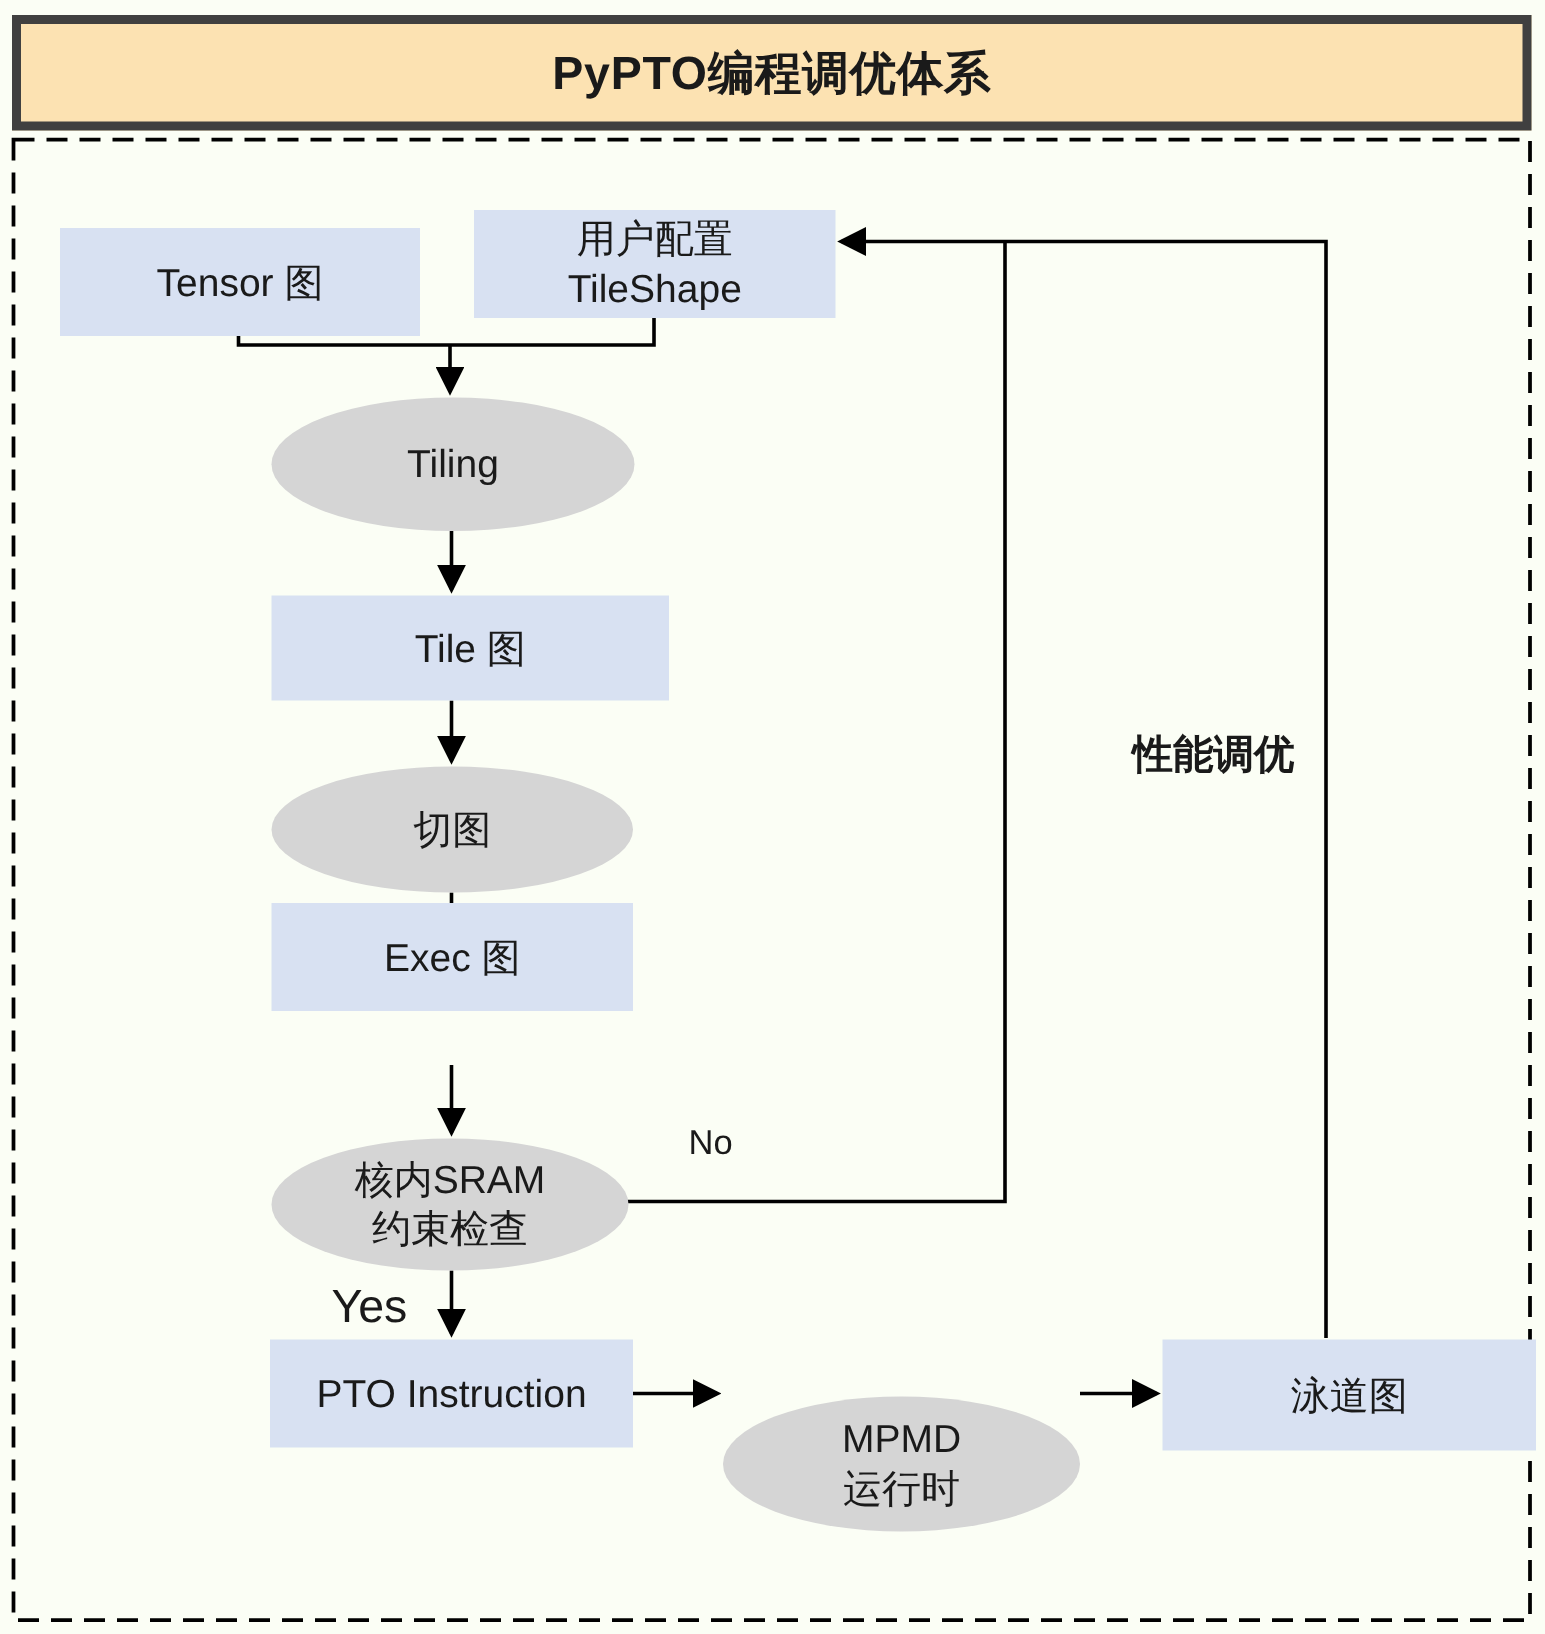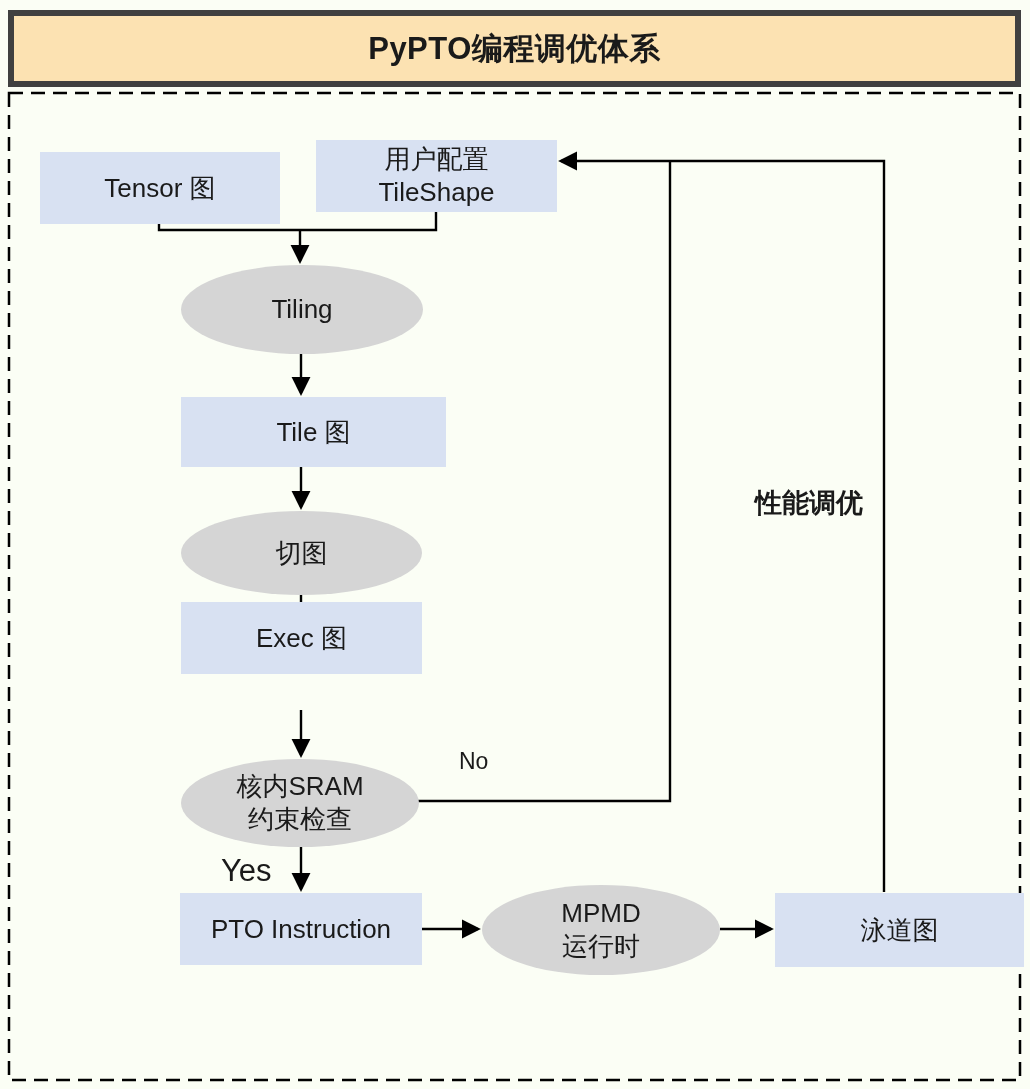--- a/index.html
+++ b/index.html
@@ -62,21 +62,21 @@
 
   
   .n-tensor   { left: 40px;  top: 124px; width: 240px; height: 72px; margin-top: 28px; }
   .n-usercfg  { left: 316px; top: 124px; width: 241px; height: 72px; margin-top: 16px; }
   .n-tiling   { left: 181px; top: 265px; width: 242px; height: 89px; }
   .n-tile     { left: 181px; top: 397px; width: 265px; height: 70px; }
   .n-slice    { left: 181px; top: 511px; width: 241px; height: 84px; text-align: right; }
   .n-exec     { left: 181px; top: 602px; width: 241px; height: 72px; }
   .n-sram     { left: 181px; top: 759px; width: 238px; height: 88px; }
   .n-pto      { left: 180px; top: 893px; width: 242px; height: 72px; }
-  .n-mpmd     { left: 482px; top: 885px; width: 238px; height: 90px; }
+  .n-mpmd     { left: 482px; top: 931px; width: 238px; height: 90px; }
   .n-swimlane { left: 775px; top: 893px; width: 249px; height: 74px; }
 </style>
 </head>
 <body>
 
 <div class="page">
 
   <div class="title-banner">
     <span class="title-text">PyPTO编程调优体系</span>
   </div>

